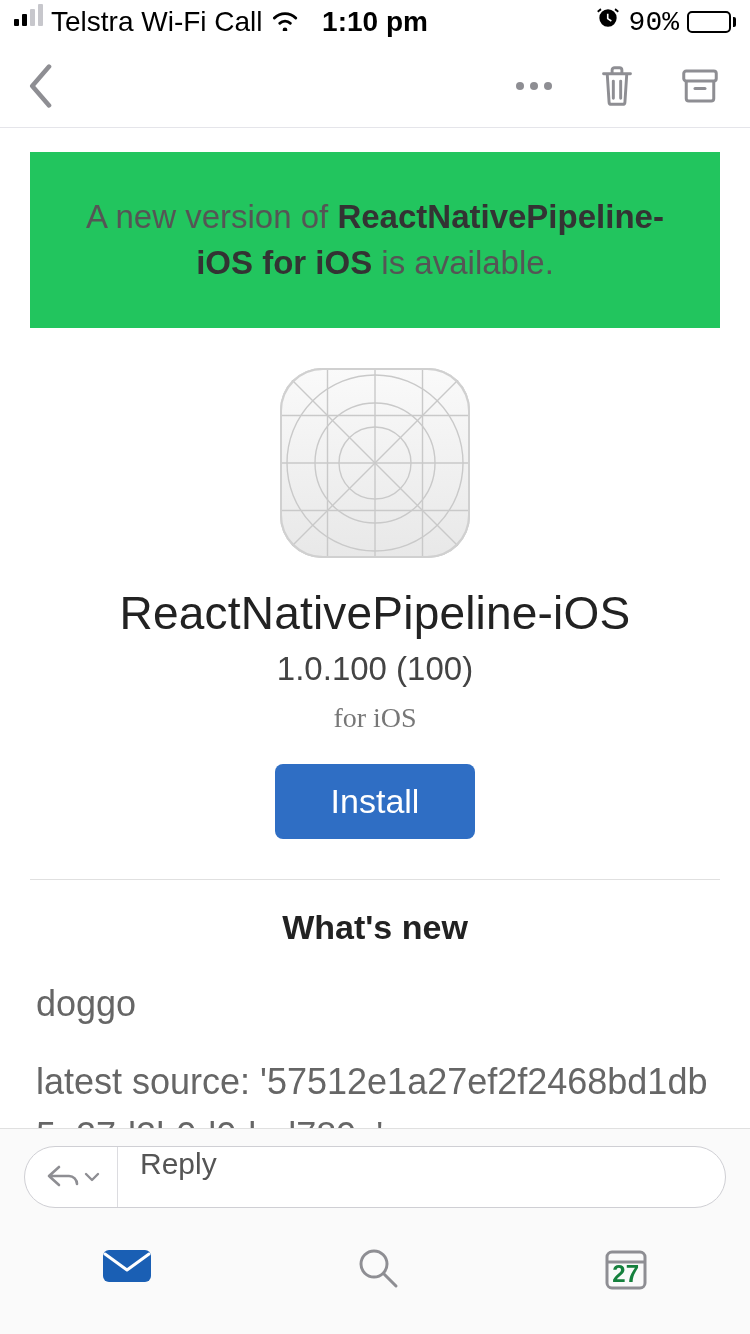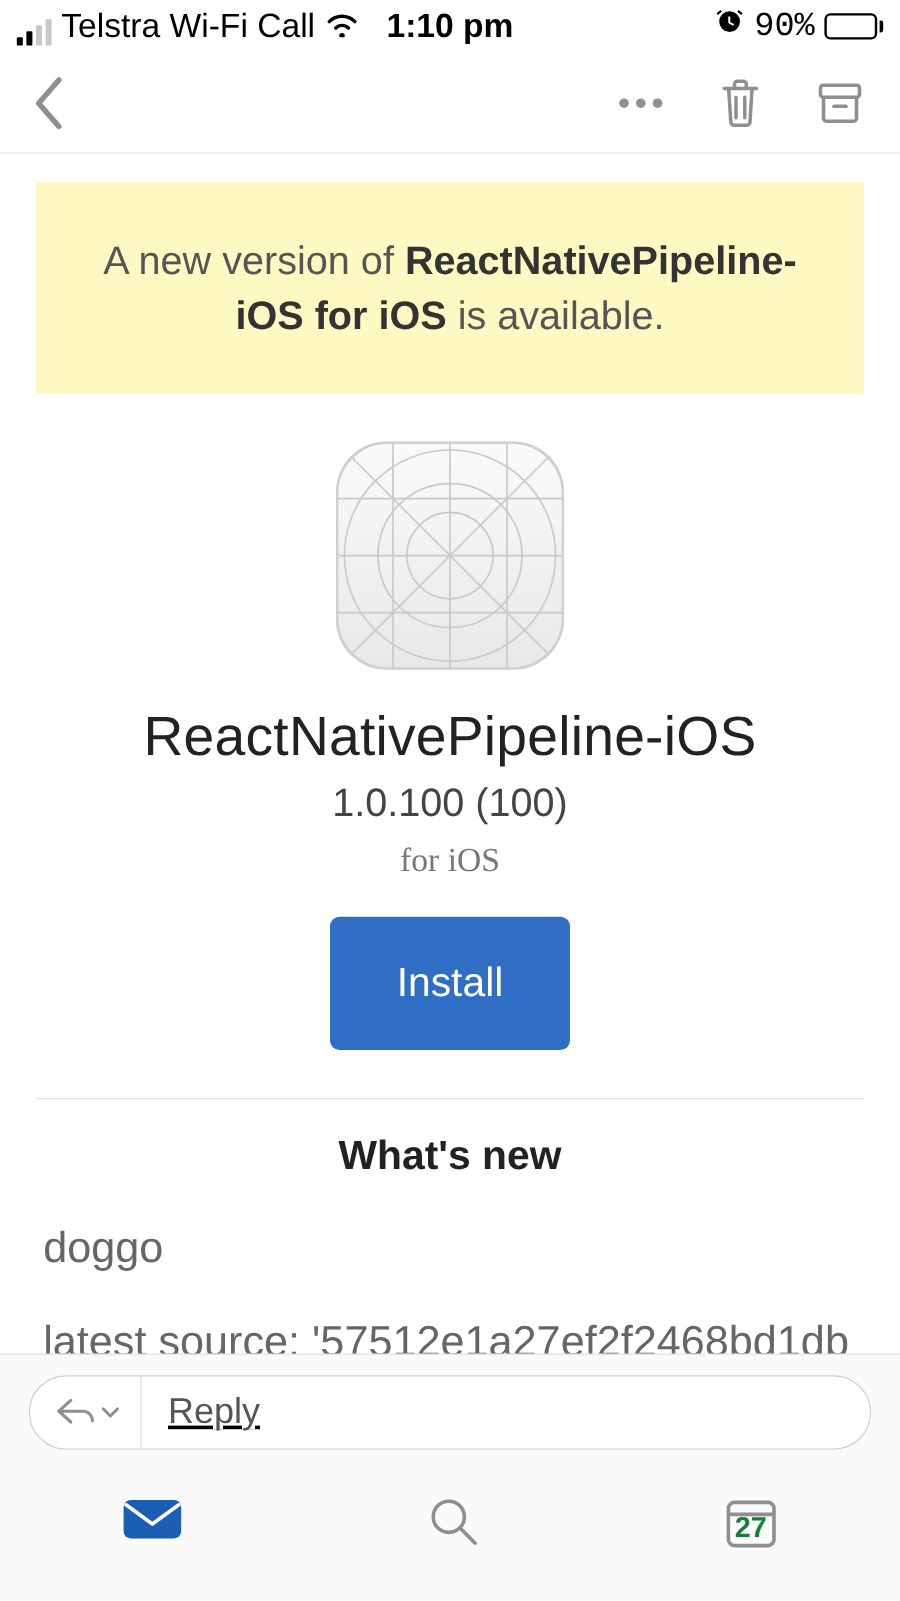--- a/index.html
+++ b/index.html
@@ -1,56 +1,56 @@
 <!DOCTYPE html>
 <html><head>
 <meta charset="utf-8">
 <style>
   * { box-sizing: border-box; margin: 0; padding: 0; }
   html, body { width: 750px; height: 1334px; font-family: -apple-system, "Helvetica Neue", Arial, sans-serif; background:#fff; color:#000; overflow:hidden; }
   
   
   .status-bar { height:44px; display:flex; align-items:center; justify-content:space-between; padding:0 14px; font-size:28px; font-weight:500; }
-  .status-left { display:flex; align-items:flex-end; gap:8px; }
+  .status-left { display:flex; align-items:flex-start; gap:8px; }
   .status-center { position:absolute; left:0; right:0; text-align:center; pointer-events:none; font-weight:600;}
   .status-right { display:flex; align-items:center; gap:8px;font-family:Liberation Mono, monospace; }
   .signal-bars { display:flex; align-items:flex-end; gap:3px; height:20px;}
   .signal-bars span { width:5px; background:#000; border-radius:1px;}
   .signal-bars span:nth-child(1){height:7px;}
   .signal-bars span:nth-child(2){height:12px;}
   .signal-bars span:nth-child(3){height:17px; background:#c7c7cc;}
   .signal-bars span:nth-child(4){height:22px; background:#c7c7cc;}
   .battery { display:inline-flex; align-items:center; }
   .battery-body{ width:44px; height:22px; border:2px solid #000; border-radius:5px; position:relative; padding:2px;}
   .battery-fill{ background:#000; height:100%; border-radius:2px;}
   .battery-tip{ width:3px; height:10px; background:#000; border-radius:0 2px 2px 0; margin-left:2px;}
   
   
   .nav-bar { height:84px; display:flex; align-items:center; justify-content:space-between; padding:0 30px 0 26px; border-bottom:1px solid #e5e5ea;}
   .nav-right{ display:flex; align-items:center; gap:44px;}
   .icon-btn { color:#8e8e93; display:flex; align-items:center; justify-content:center;}
   
   
   .content { height: calc(1334px - 44px - 84px - 96px - 110px); overflow:hidden; padding:24px 30px 0 30px;}
-  .banner { background:#fef9c3; padding:42px 30px; text-align:center; font-size:33px; color:#555; line-height:1.4;}
+  .banner { background:#22c55e; padding:42px 30px; text-align:center; font-size:33px; color:#555; line-height:1.4;}
   .banner b{ color:#333; font-weight:700;}
   .app-card{ text-align:center; padding-top:40px;}
   .app-icon-wrap{ display:flex; justify-content:center; margin-bottom:28px;}
   .app-name{ font-size:46px; font-weight:400; color:#222; letter-spacing:0.2px;}
   .app-version{ font-size:33px; color:#444; margin-top:10px;}
   .app-platform{ font-size:28px; color:#777; margin-top:14px;font-family:Liberation Serif, serif;}
-  .install-btn{ background:#2f6ec4; color:#fff; font-size:34px; border:none; border-radius:8px; padding:36px 56px; margin-top:30px; cursor:pointer;}
+  .install-btn{ background:#2f6ec4; color:#fff; font-size:34px; border:none; border-radius:8px; padding:18px 56px; margin-top:30px; cursor:pointer;}
   .divider{ border:none; border-top:1px solid #e0e0e0; margin:40px 0 28px 0;}
   .whats-new{ text-align:center; font-size:34px; font-weight:700; color:#222; margin-bottom:30px;}
   .notes{ font-size:36px; color:#666; line-height:1.5; text-align:left; padding:0 6px;}
   .notes p{ margin-bottom:24px; word-break:break-all;}
   
   
   .reply-bar{ height:96px; display:flex; align-items:center; padding:0 24px; gap:0; border-top:1px solid #e0e0e0; background:#fafafa;}
-  .reply-pill{ flex:1; height:62px; border:1px solid #cfcfd4; border-radius:31px; display:flex; align-items:center; background:#fff;text-decoration:underline;}
+  .reply-pill{ flex:1; height:62px; border:1px solid #cfcfd4; border-radius:31px; display:flex; align-items:flex-start; background:#fff;}
   .reply-left{ display:flex; align-items:center; gap:2px; padding:0 16px 0 20px; border-right:1px solid #dcdce0; height:100%; color:#8e8e93;}
   .reply-input{ flex:1; border:none; outline:none; font-size:30px; padding:0 22px; color:#333; background:transparent;}
   .reply-input::placeholder{ color:#555;}
   
   
   .tab-bar{ height:110px; display:flex; align-items:flex-start; justify-content:space-around; padding-top:22px; background:#fafafa;}
   .tab-item{ color:#8e8e93; display:flex; align-items:center; justify-content:center;}
   .tab-item.active{ color:#1a5fb4;}
   .cal-icon{ position:relative; }
   .cal-num{ position:absolute; top:14px; left:0; right:0; text-align:center; font-size:24px; font-weight:600; color:#15803d;}

